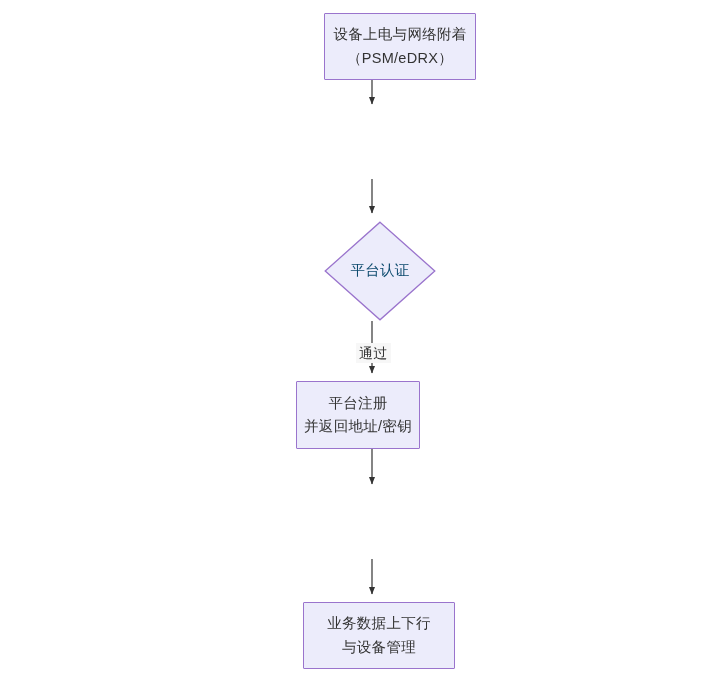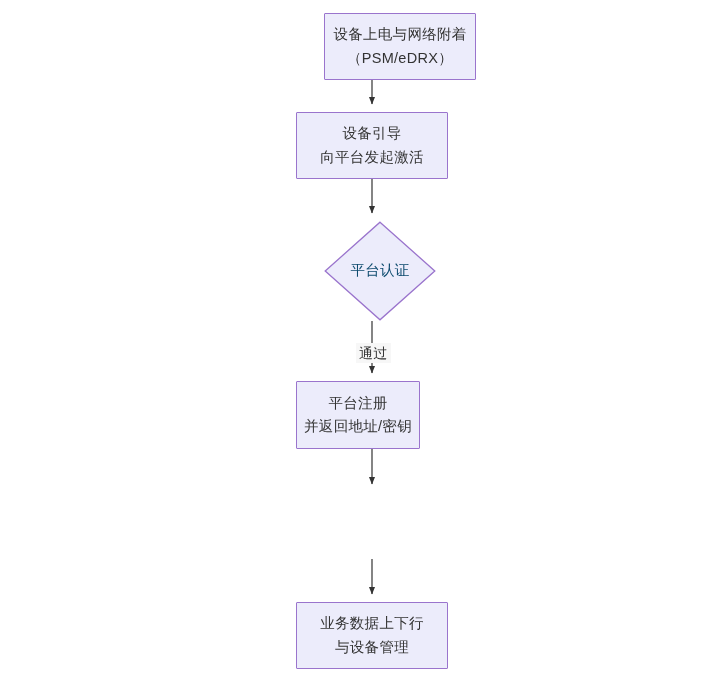--- a/index.html
+++ b/index.html
@@ -113,38 +113,34 @@
     <g>
       <line x1="372" y1="559" x2="372" y2="594" stroke="#333333" stroke-width="1.2" marker-end="url(#arrowhead)"></line>
     </g>
   </svg>
 
   <div class="node node-process" style="left:296px; top:13px; width:152px; height:67px;margin-left:28px;">
     <div class="node-label">设备上电与网络附着
 （PSM/eDRX）</div>
   </div>
 
-  <div class="node node-process" style="left:296px; top:112px; width:152px; height:67px;">
-    <div class="node-label">设备引导
-向平台发起激活</div>
-  </div>
 
   <div class="node node-decision" style="left:324px; top:221px; width:112px; height:100px;">
     <svg class="diamond-svg" width="112" height="100" viewBox="0 0 112 100" xmlns="http://www.w3.org/2000/svg">
       <polygon points="56,1.2 110.8,50 56,98.8 1.2,50" fill="#ececfb" stroke="#9a74cd" stroke-width="1.3"></polygon>
     </svg>
     <div class="decision-text">平台认证</div>
   </div>
 
   <div class="edge-label" style="left:356px; top:343px;">通过</div>
 
   <div class="node node-process" style="left:296px; top:381px; width:124px; height:68px;">
     <div class="node-label">平台注册
 并返回地址/密钥</div>
   </div>
 
 
-  <div class="node node-process" style="left:296px; top:602px; width:152px; height:67px;">
+  <div class="node node-process" style="left:303px; top:602px; width:152px; height:67px;">
     <div class="node-label">业务数据上下行
 与设备管理</div>
   </div>
 
 </div>
 
 </body></html>

